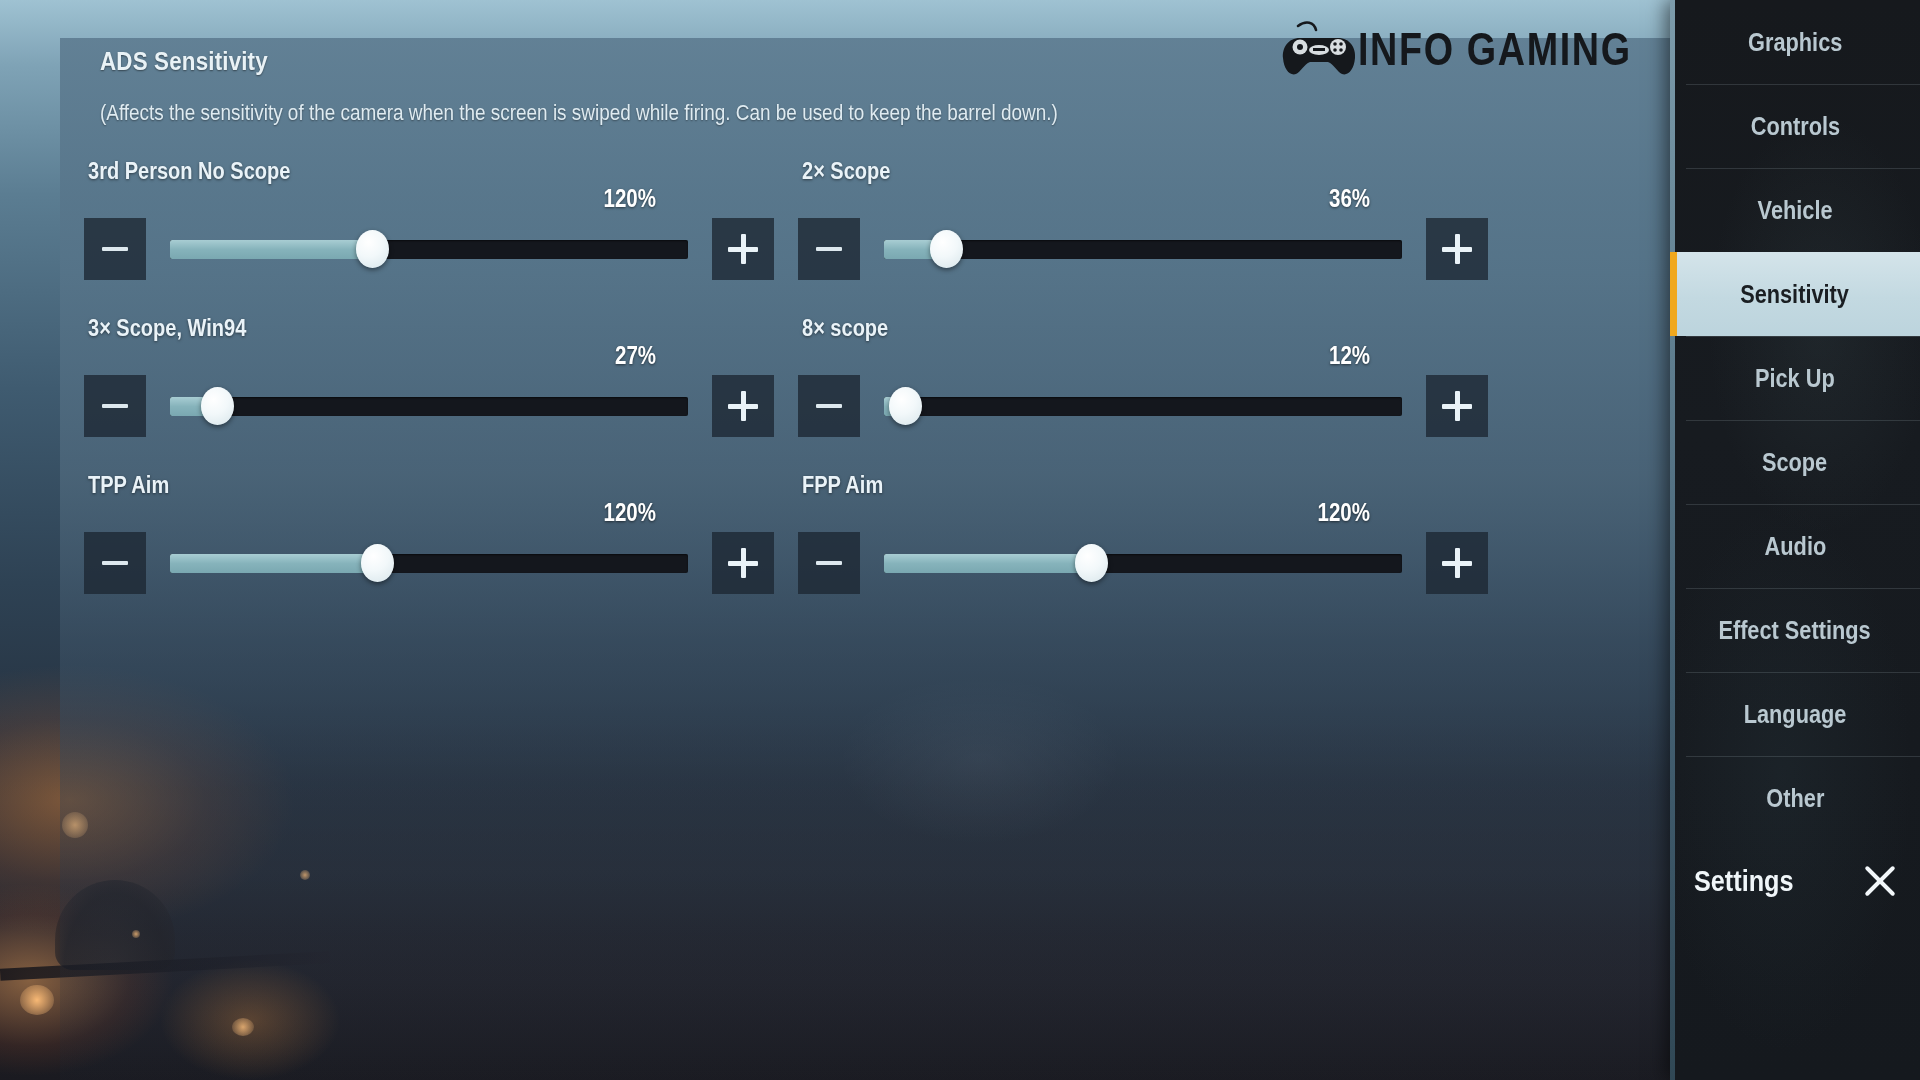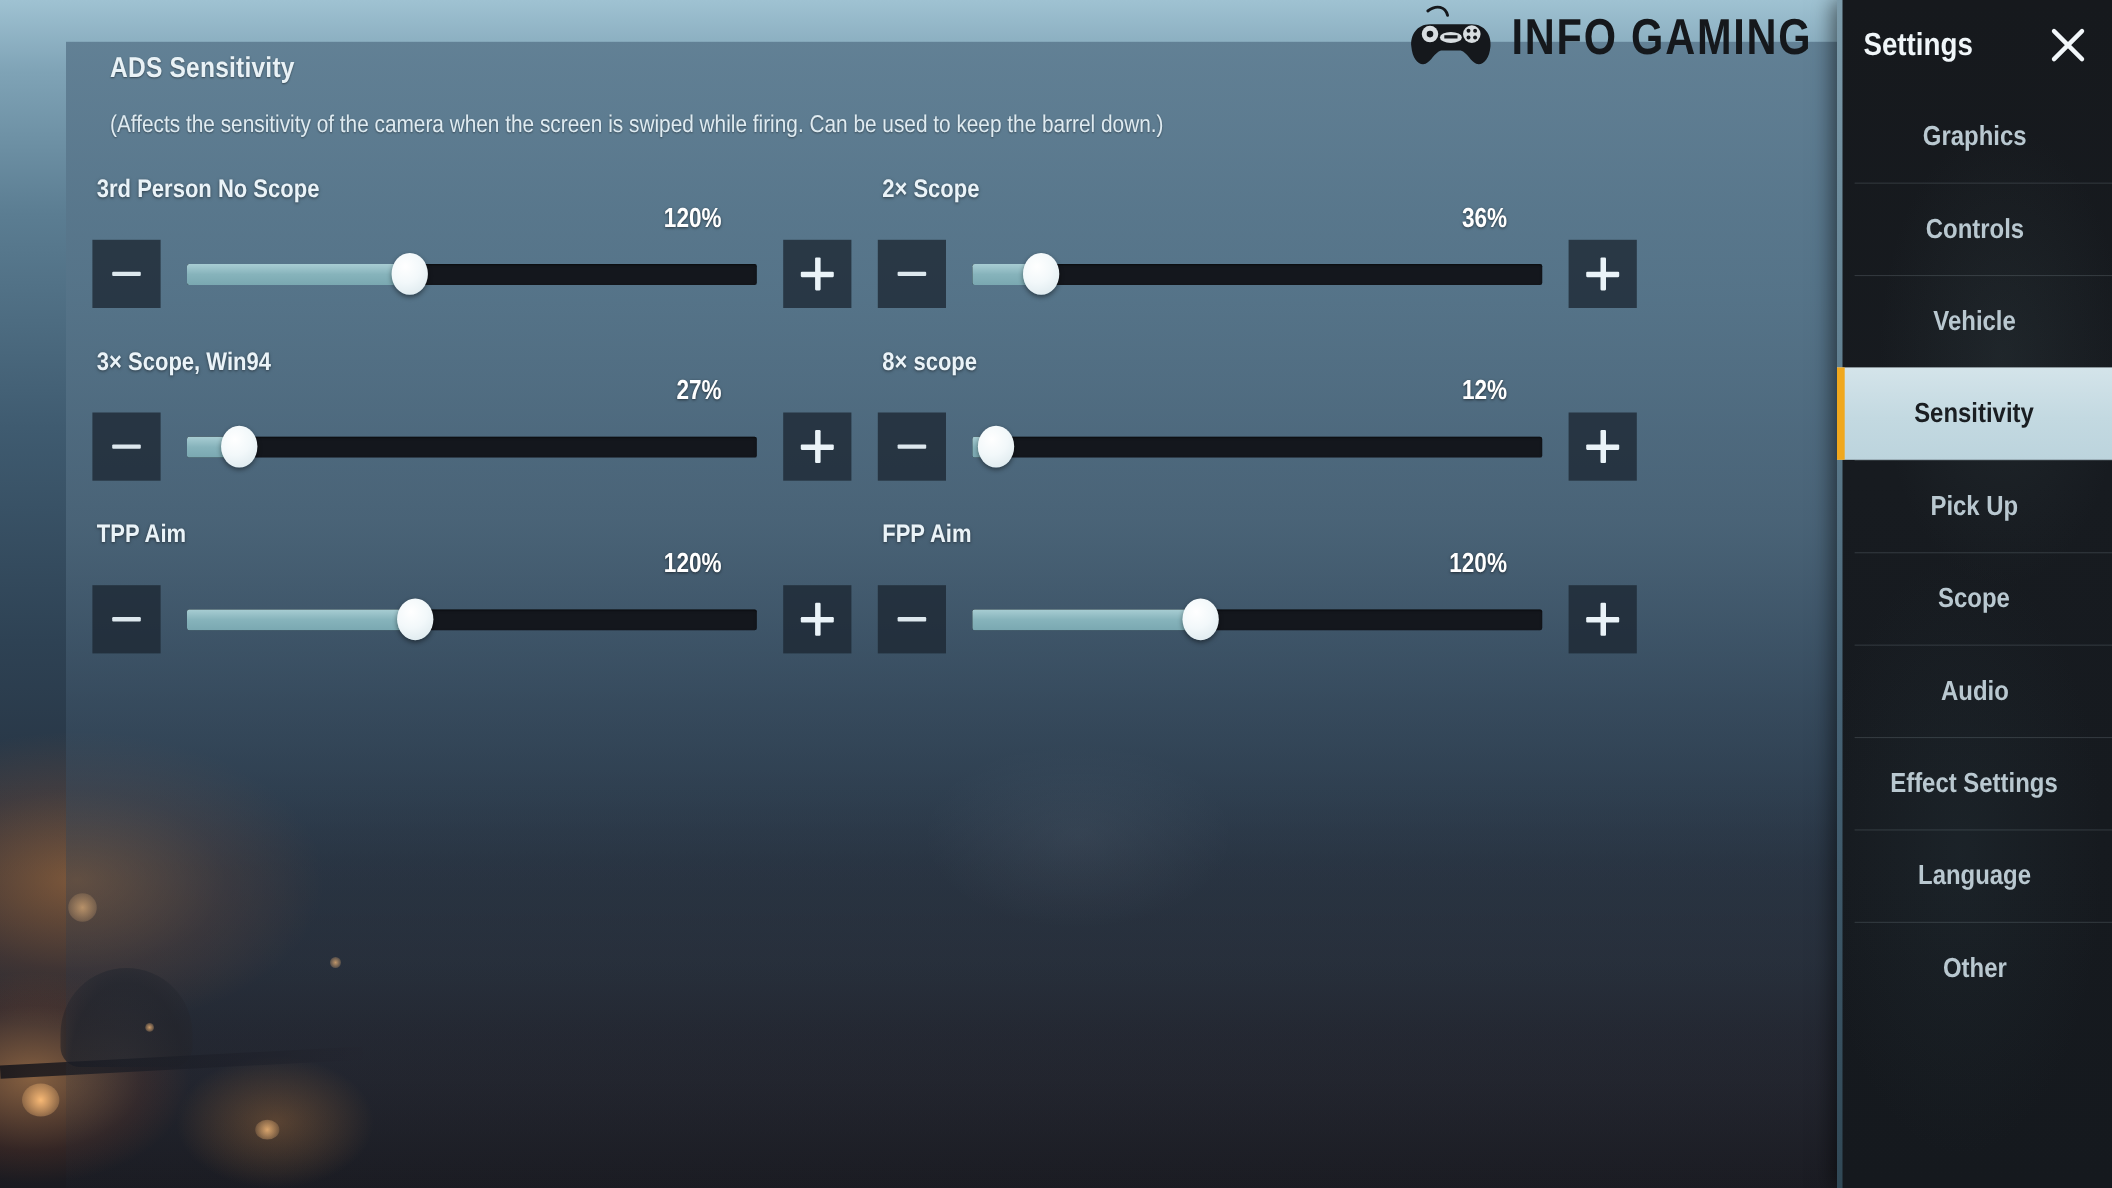--- a/index.html
+++ b/index.html
@@ -193,24 +193,23 @@
     margin-left: -16px;
     transform: translateY(-50%);
     border-radius: 50%;
     background: radial-gradient(circle at 38% 32%, #ffffff 0%, #f2f8fa 45%, #d7e5ea 100%);
     box-shadow: 0 2px 5px rgba(0,0,0,.45);
   }
 
   
   #watermark {
     position: absolute;
-    left: 1280px; top: 4px;
+    left: 1280px; top: 20px;
     display: flex;
     align-items: center;
-    gap: 16px;
     pointer-events: none;
   }
   #watermark-text {
     font-size: 46px;
     font-weight: bold;
     color: #15181c;
     letter-spacing: 2px;
     font-stretch: condensed;
     transform: scaleX(0.82);
     transform-origin: left center;
@@ -454,51 +453,51 @@
     <circle cx="61" cy="30" r="1.8" fill="#15181c"></circle>
     <ellipse cx="39" cy="30" rx="10" ry="5" fill="#d8dde0"></ellipse>
     <rect x="33" y="28" width="12" height="3" fill="#15181c"></rect>
   </svg>
   <div id="watermark-text">INFO GAMING</div>
 </div>
 
 <div id="sidebar">
   <div id="sidebar-edge"></div>
 
+  <div id="menu">
+      <div class="menu-item">
+        <div class="menu-label">Graphics</div>
+      </div>
+      <div class="menu-item">
+        <div class="menu-label">Controls</div>
+      </div>
+      <div class="menu-item">
+        <div class="menu-label">Vehicle</div>
+      </div>
+      <div class="menu-item active">
+        <div class="accent" style="background: rgb(240, 168, 30);"></div>
+        <div class="menu-label">Sensitivity</div>
+      </div>
+      <div class="menu-item">
+        <div class="menu-label">Pick Up</div>
+      </div>
+      <div class="menu-item">
+        <div class="menu-label">Scope</div>
+      </div>
+      <div class="menu-item">
+        <div class="menu-label">Audio</div>
+      </div>
+      <div class="menu-item">
+        <div class="menu-label">Effect Settings</div>
+      </div>
+      <div class="menu-item">
+        <div class="menu-label">Language</div>
+      </div>
+      <div class="menu-item">
+        <div class="menu-label">Other</div>
+      </div>
+    </div>
+
   <div id="sidebar-header">
     <div id="sidebar-title">Settings</div>
     <div id="close-btn"></div>
   </div>
-
-  <div id="menu">
-      <div class="menu-item">
-        <div class="menu-label">Graphics</div>
-      </div>
-      <div class="menu-item">
-        <div class="menu-label">Controls</div>
-      </div>
-      <div class="menu-item">
-        <div class="menu-label">Vehicle</div>
-      </div>
-      <div class="menu-item active">
-        <div class="accent" style="background: rgb(240, 168, 30);"></div>
-        <div class="menu-label">Sensitivity</div>
-      </div>
-      <div class="menu-item">
-        <div class="menu-label">Pick Up</div>
-      </div>
-      <div class="menu-item">
-        <div class="menu-label">Scope</div>
-      </div>
-      <div class="menu-item">
-        <div class="menu-label">Audio</div>
-      </div>
-      <div class="menu-item">
-        <div class="menu-label">Effect Settings</div>
-      </div>
-      <div class="menu-item">
-        <div class="menu-label">Language</div>
-      </div>
-      <div class="menu-item">
-        <div class="menu-label">Other</div>
-      </div>
-    </div>
 </div>
 
 </body></html>

